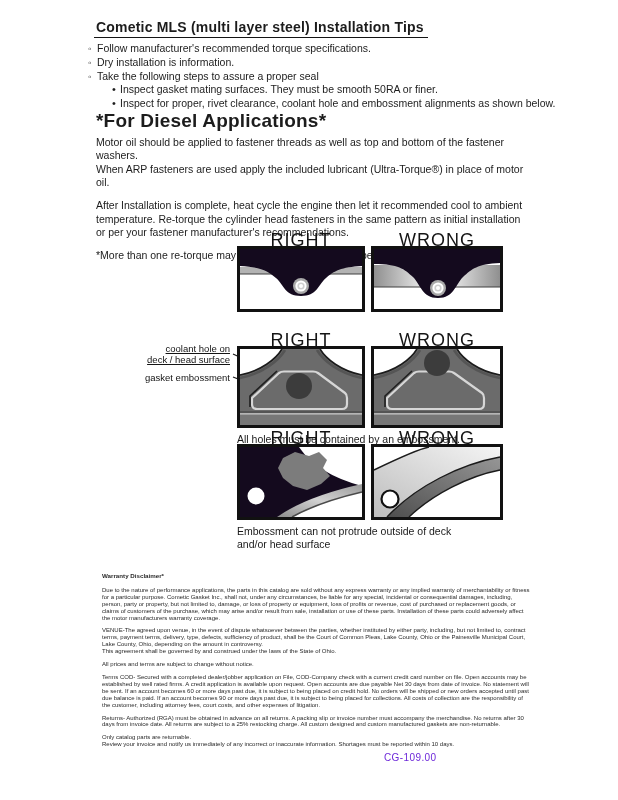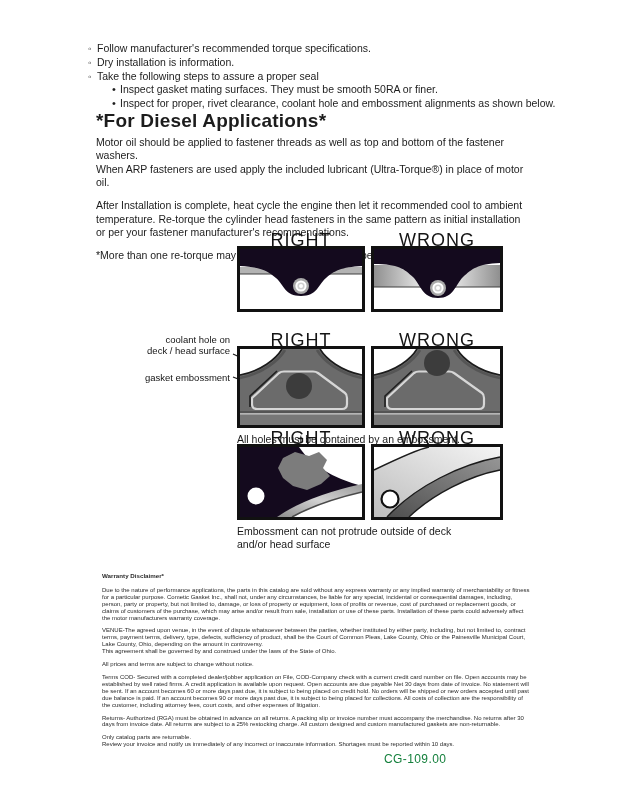--- a/index.html
+++ b/index.html
@@ -25,28 +25,29 @@
   .diagram .pair { display:flex; gap:6px; }
   .diag-label { text-align:center; font-size:18px; letter-spacing:1px; height:16px; color:#141414; }
   .diag-caption { font-size:10.5px; line-height:12.5px; margin-top:1px; white-space:pre-line; color:#1a1a1a; }
   .d2-row { position:absolute; top:330px; left:0; width:618px; height:112px; }
   .d2-row .diagram-inner { position:absolute; left:237px; top:0; }
   .side-label { position:absolute; text-align:right; font-size:9.5px; line-height:11px; white-space:pre-line; color:#141414; }
   .leader-overlay { position:absolute; left:0; top:0; width:618px; height:112px; pointer-events:none; }
   .disclaimer { position:absolute; top:573px; left:102px; width:430px; font-size:6px; line-height:6.9px; color:#2a2a2a; }
   .disclaimer .head { font-weight:bold; font-size:6.2px; margin-bottom:7px; }
   .disclaimer p { margin-bottom:6px; white-space:pre-line; }
-  .doc-number { position:absolute; top:752px; left:384px; font-size:12px; letter-spacing:0.4px; color:#15803d; }
+  .doc-number { position:absolute; top:752px; left:384px; font-size:10px; letter-spacing:0.4px; color:#6d28d9; }
   figure { margin:0; }
 </style>
 </head>
 <body>
 
 <div class="page">
 
+  <div class="title">Cometic MLS (multi layer steel) Installation Tips</div>
 
   <div class="tips">
     <div class="tip-row">
       <span class="marker">◦</span>
       <span>Follow manufacturer's recommended torque specifications.</span>
     </div>
     <div class="tip-row">
       <span class="marker">◦</span>
       <span>Dry installation is information.</span>
     </div>
@@ -107,21 +108,21 @@
           <circle cx="67" cy="42" r="8" fill="#a9a9a9"></circle>
           <circle cx="67" cy="42" r="5.6" fill="#ffffff"></circle>
           <circle cx="67" cy="42" r="3.6" fill="#cfcfcf"></circle>
           <circle cx="67" cy="42" r="2" fill="#ffffff"></circle>
         </svg>
       </figure>
     </div>
   </div>
 
   <div class="d2-row">
-    <div class="side-label" style="left:96px; top:4px; width:134px;">coolant hole on
+    <div class="side-label" style="left:96px; top:13px; width:134px;text-decoration:underline;">coolant hole on
 deck / head surface</div>
     <div class="side-label" style="left:96px; top:42px; width:134px;">gasket embossment</div>
     <svg class="leader-overlay" width="618" height="112" viewBox="0 0 618 112">
       <line x1="233" y1="24" x2="298" y2="54" stroke="#1a1a1a" stroke-width="1.2"></line>
       <line x1="233" y1="47" x2="269" y2="61" stroke="#1a1a1a" stroke-width="1.2"></line>
     </svg>
     <div class="diagram-inner">
       <div class="pair" style="display:flex; gap:6px;">
         <figure>
           <div class="diag-label">RIGHT</div>

